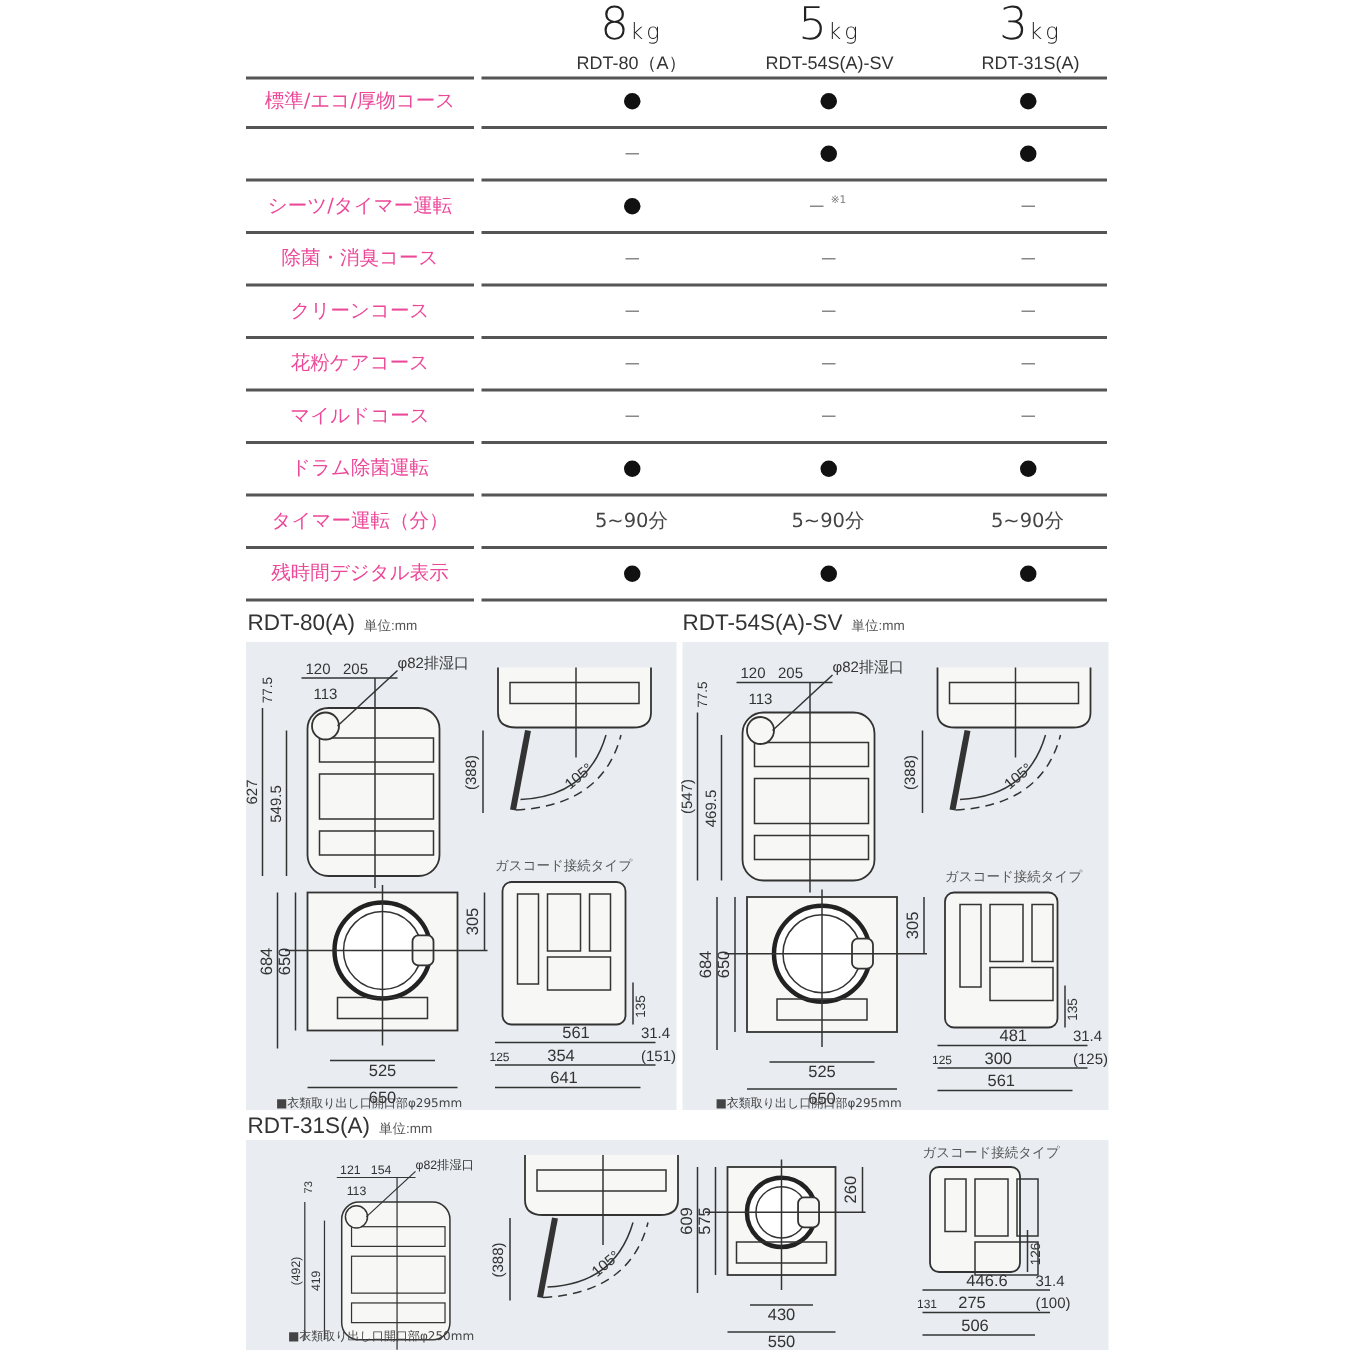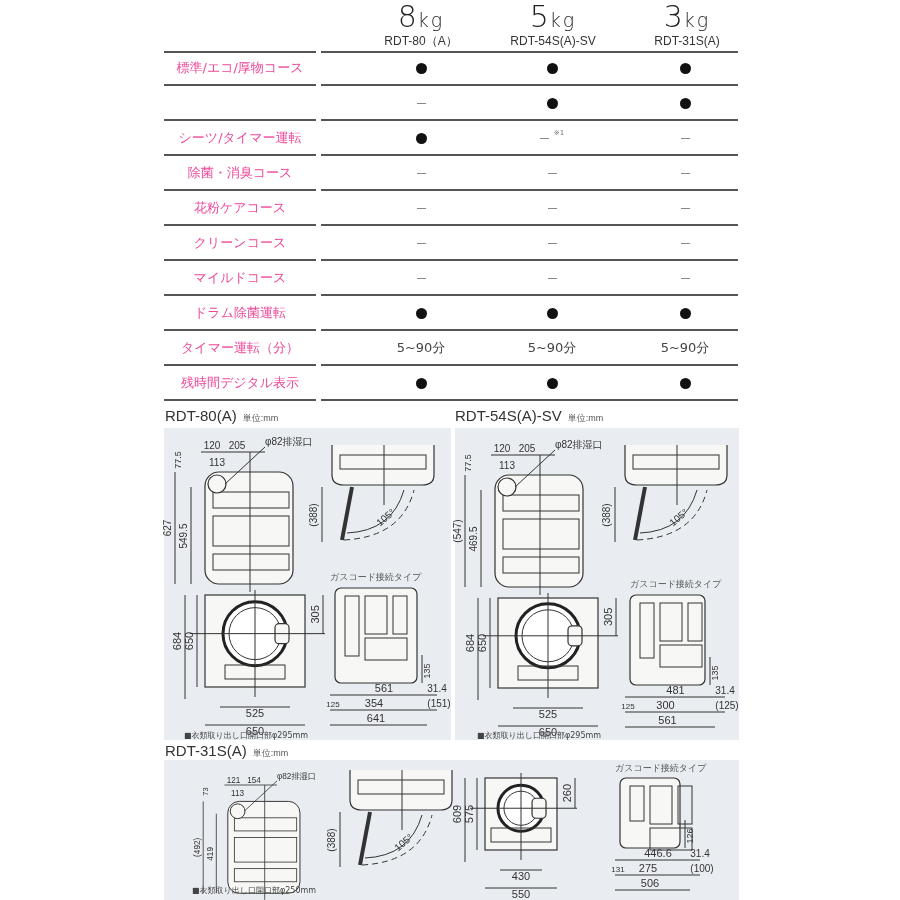--- a/index.html
+++ b/index.html
@@ -1,21 +1,21 @@
 <!DOCTYPE html>
 <html><head>
 <meta charset="utf-8">
 <style>
   html,body{margin:0;padding:0;background:#fff;}
   body{width:900px;height:900px;position:relative;overflow:hidden;font-family:"DejaVu Sans","Liberation Sans",sans-serif;color:#333;}
   .abs{position:absolute;}
   
   .col-head{position:absolute;top:2px;width:150px;text-align:center;}
   .col-head .cap{font-size:30px;line-height:30px;color:#222;font-family:"DejaVu Sans",sans-serif;font-weight:300;letter-spacing:1px;}
-  .col-head .cap .u{font-size:19px;letter-spacing:2px;}
+  .col-head .cap .u{font-size:15px;letter-spacing:2px;}
   .col-head .model{font-size:12px;line-height:13px;color:#333;font-family:"Liberation Sans",sans-serif;}
   
   .spec-table{position:absolute;left:164px;top:51px;width:574px;}
   .row{position:relative;height:35px;}
   .rule-l{position:absolute;left:0;width:152px;height:2px;background:#555;bottom:0;}
   .rule-r{position:absolute;left:157px;width:417px;height:2px;background:#555;bottom:0;}
   .rule-top{position:absolute;top:0;height:2px;background:#555;}
   .lbl{position:absolute;left:0;width:152px;top:0;height:33px;line-height:33px;text-align:center;font-size:13px;color:#ec4899;}
   .cell{position:absolute;top:0;height:33px;line-height:33px;text-align:center;width:120px;font-size:13px;color:#444;}
   .c1{left:197px;}
@@ -77,29 +77,29 @@
       </div>
       <div class="row">
         <div class="lbl">除菌・消臭コース</div>
         <div class="cell c1"><span class="dash"></span></div>
         <div class="cell c2"><span class="dash"></span></div>
         <div class="cell c3"><span class="dash"></span></div>
         <div class="rule-l"></div>
         <div class="rule-r"></div>
       </div>
       <div class="row">
+        <div class="lbl">クリーンコース</div>
+        <div class="cell c1"><span class="dash"></span></div>
+        <div class="cell c2"><span class="dash"></span></div>
+        <div class="cell c3"><span class="dash"></span></div>
+        <div class="rule-l"></div>
+        <div class="rule-r"></div>
+      </div>
+      <div class="row">
         <div class="lbl">花粉ケアコース</div>
-        <div class="cell c1"><span class="dash"></span></div>
-        <div class="cell c2"><span class="dash"></span></div>
-        <div class="cell c3"><span class="dash"></span></div>
-        <div class="rule-l"></div>
-        <div class="rule-r"></div>
-      </div>
-      <div class="row">
-        <div class="lbl">クリーンコース</div>
         <div class="cell c1"><span class="dash"></span></div>
         <div class="cell c2"><span class="dash"></span></div>
         <div class="cell c3"><span class="dash"></span></div>
         <div class="rule-l"></div>
         <div class="rule-r"></div>
       </div>
       <div class="row">
         <div class="lbl">マイルドコース</div>
         <div class="cell c1"><span class="dash"></span></div>
         <div class="cell c2"><span class="dash"></span></div>

